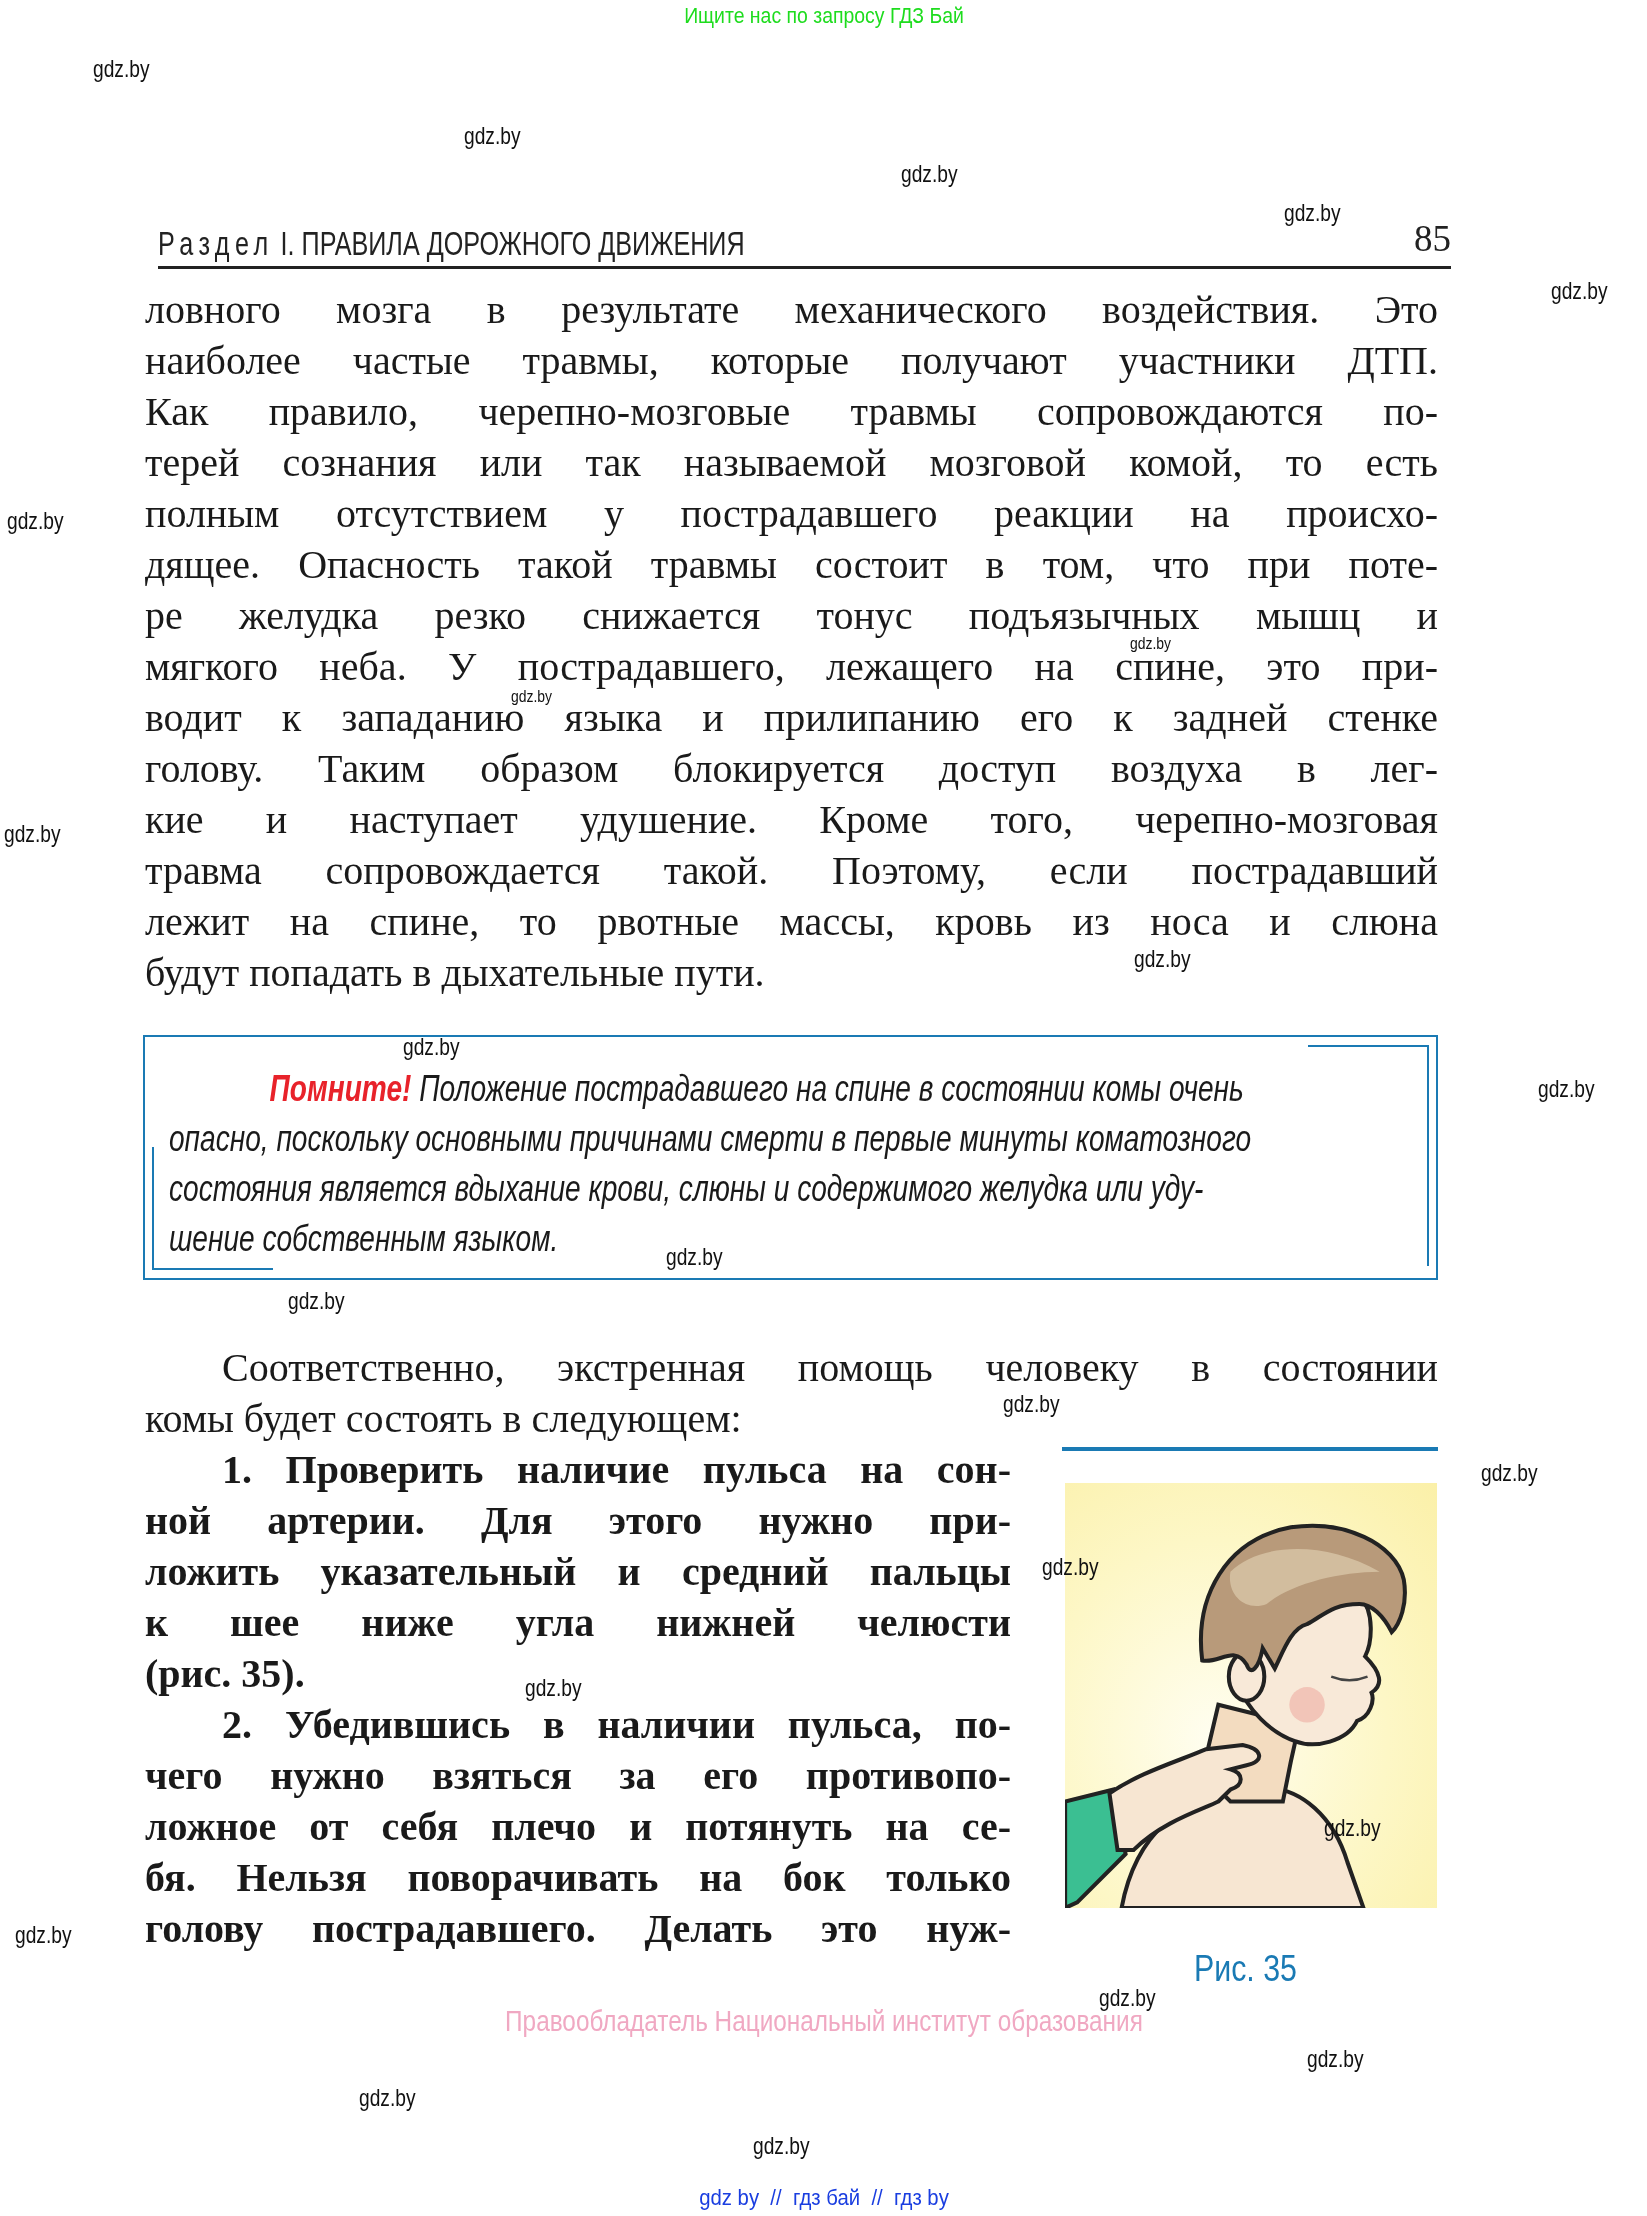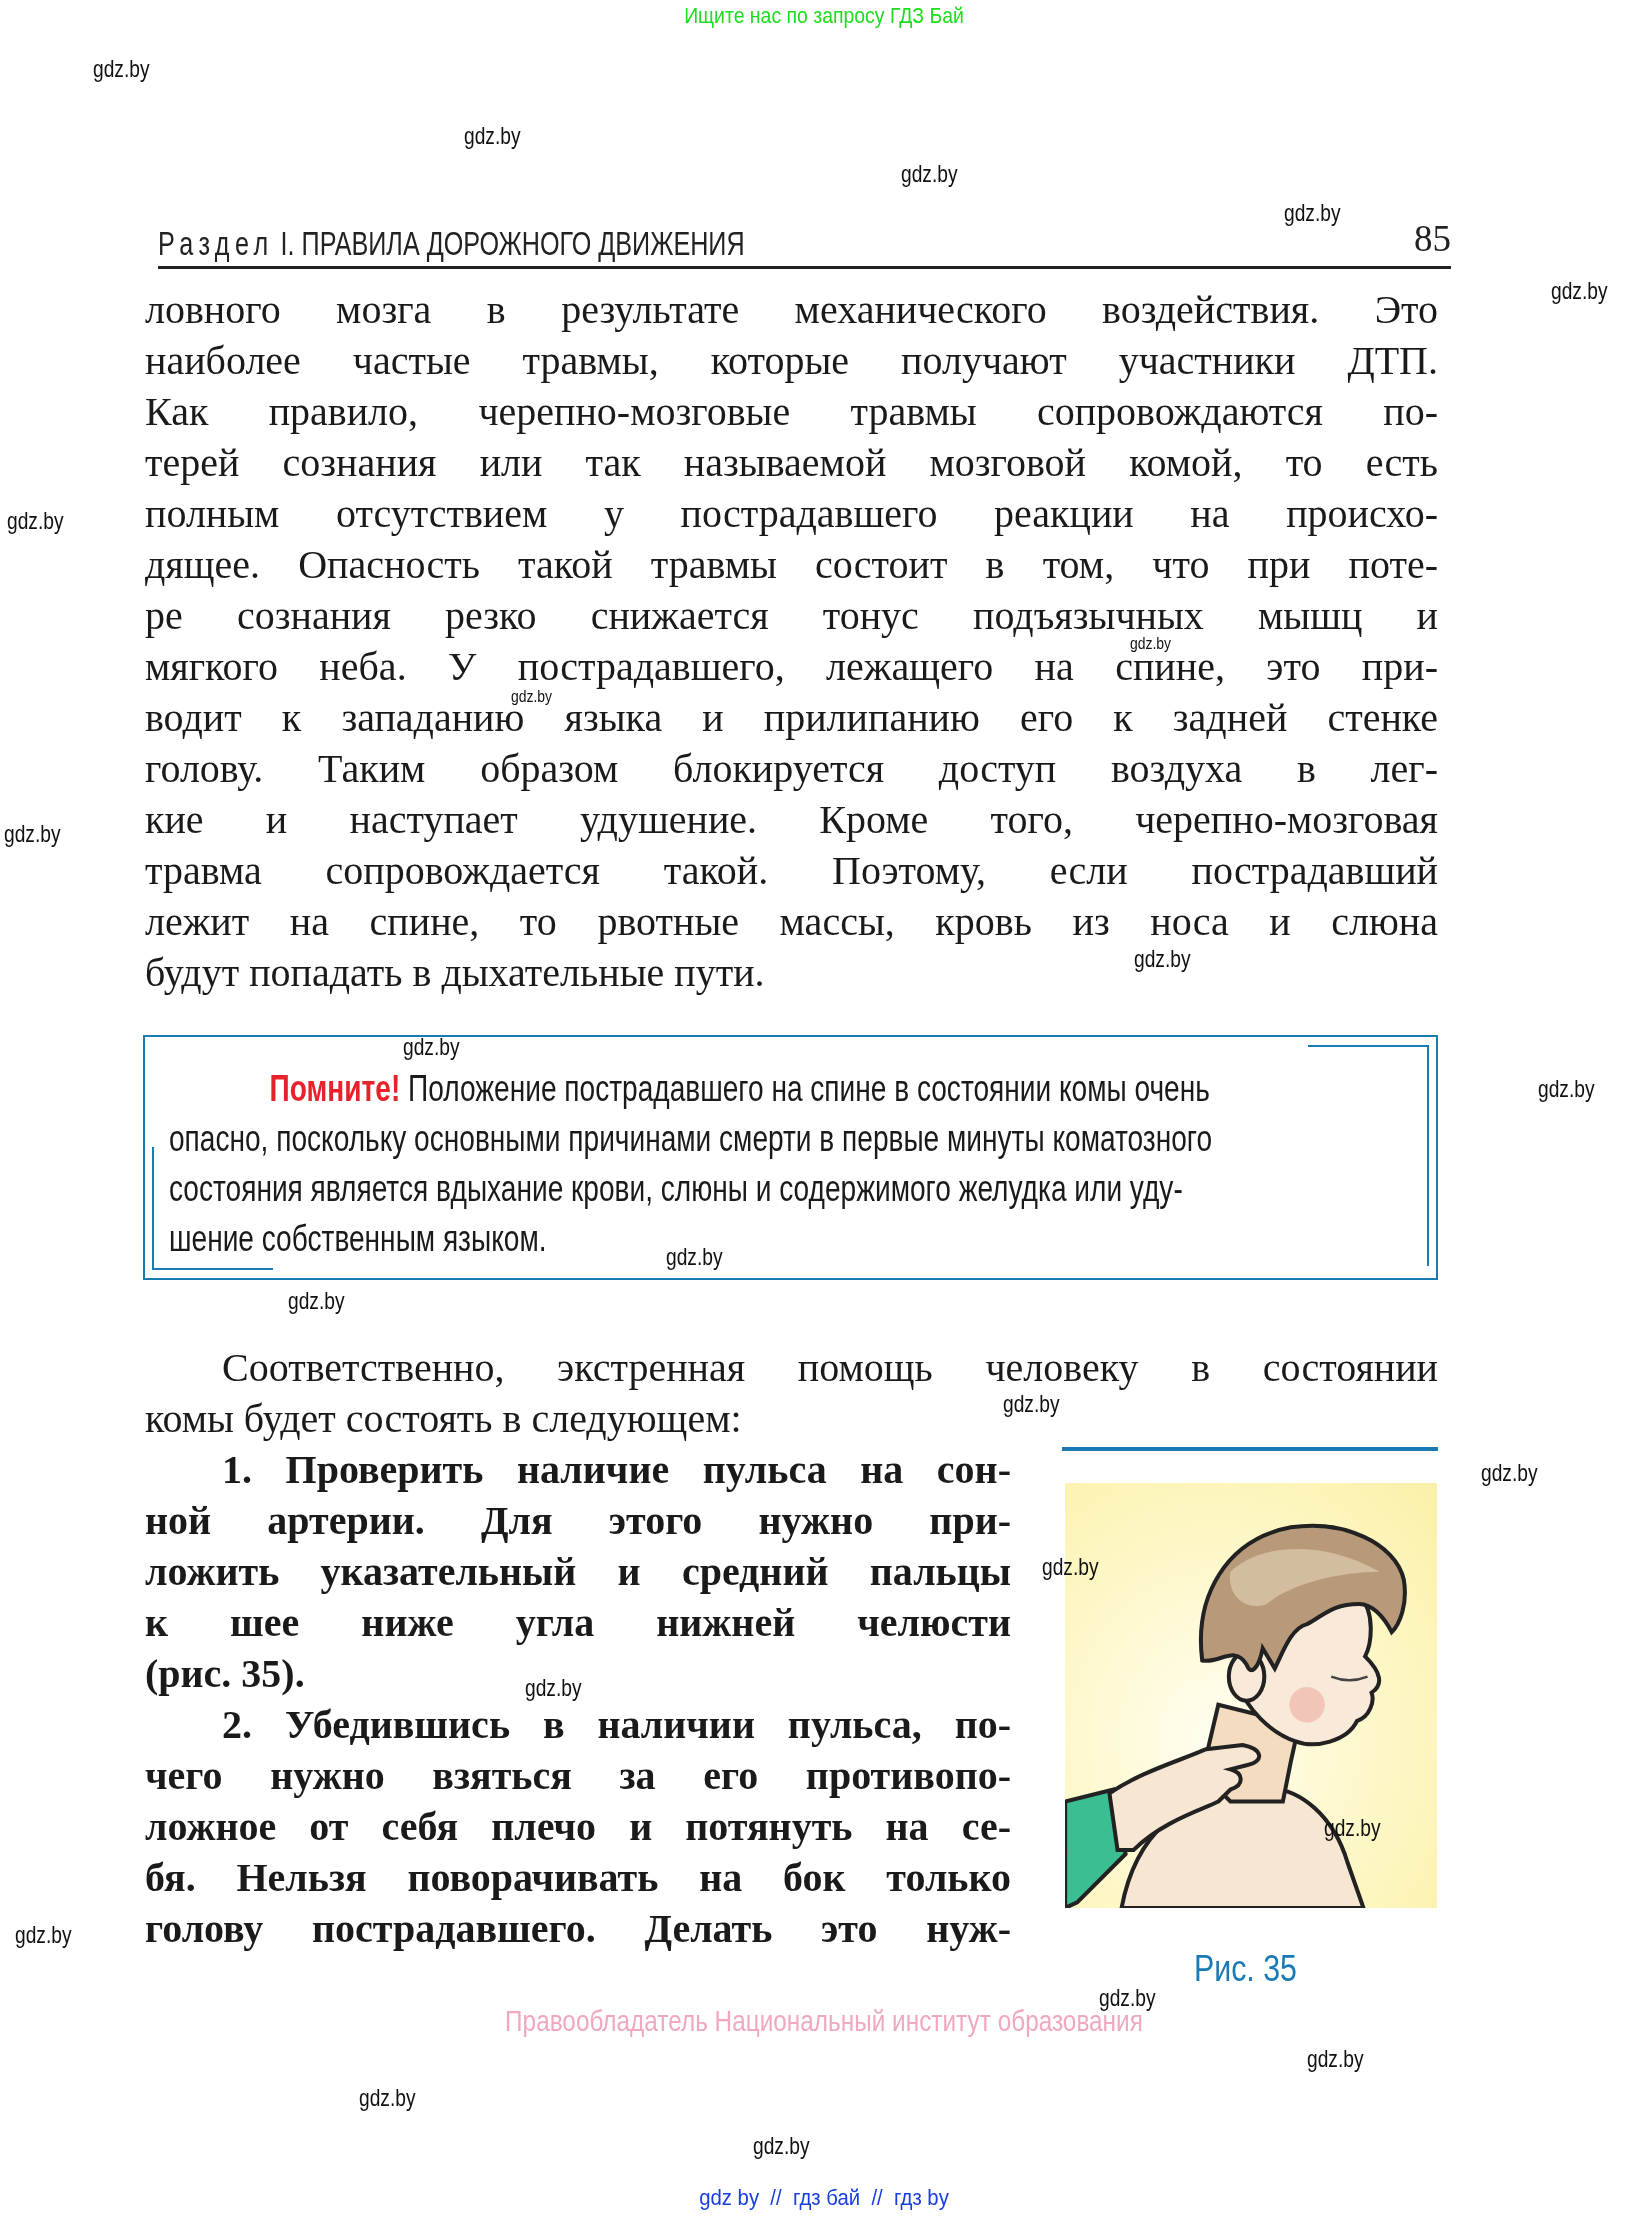--- a/index.html
+++ b/index.html
@@ -32,20 +32,21 @@
   .body-text {
     font-family: "Liberation Serif", serif; font-size: 40px; line-height: 51px;
     color: #1a1a1a; text-align: justify; text-align-last: justify;
   }
   .body-text .line { display: block; white-space: nowrap; height: 51px; }
   .body-text .line.last { text-align-last: left; }
   .para1 { left: 145px; top: 284px; width: 1293px; }
   .remember-box {
     left: 143px; top: 1035px; width: 1291px; height: 241px;
     border: 2.4px solid #1a7ab4;
+    font-style: italic;
   }
   .inner-tr {
     position: absolute; right: 7.3px; top: 8px; width: 119px; height: 219px;
     border-top: 2.4px solid #1a7ab4; border-right: 2.4px solid #1a7ab4;
   }
   .inner-bl {
     position: absolute; left: 7.3px; bottom: 8px; width: 119px; height: 121px;
     border-bottom: 2.4px solid #1a7ab4; border-left: 2.4px solid #1a7ab4;
   }
   .remember-text {
@@ -94,21 +95,21 @@
   <div class="rh-page">85</div>
 </div>
 
 <div class="abs body-text para1">
   <span class="line">ловного мозга в результате механического воздействия. Это</span>
   <span class="line">наиболее частые травмы, которые получают участники ДТП.</span>
   <span class="line">Как правило, черепно-мозговые травмы сопровождаются по-</span>
   <span class="line">терей сознания или так называемой мозговой комой, то есть</span>
   <span class="line">полным отсутствием у пострадавшего реакции на происхо-</span>
   <span class="line">дящее. Опасность такой травмы состоит в том, что при поте-</span>
-  <span class="line">ре сознания резко снижается тонус подъязычных мышц и</span>
+  <span class="line">ре желудка резко снижается тонус подъязычных мышц и</span>
   <span class="line">мягкого неба. У пострадавшего, лежащего на спине, это при-</span>
   <span class="line">водит к западанию языка и прилипанию его к задней стенке</span>
   <span class="line">голову. Таким образом блокируется доступ воздуха в лег-</span>
   <span class="line">кие и наступает удушение. Кроме того, черепно-мозговая</span>
   <span class="line">травма сопровождается такой. Поэтому, если пострадавший</span>
   <span class="line">лежит на спине, то рвотные массы, кровь из носа и слюна</span>
   <span class="line last">будут попадать в дыхательные пути.</span>
 </div>
 
 <div class="abs remember-box">

